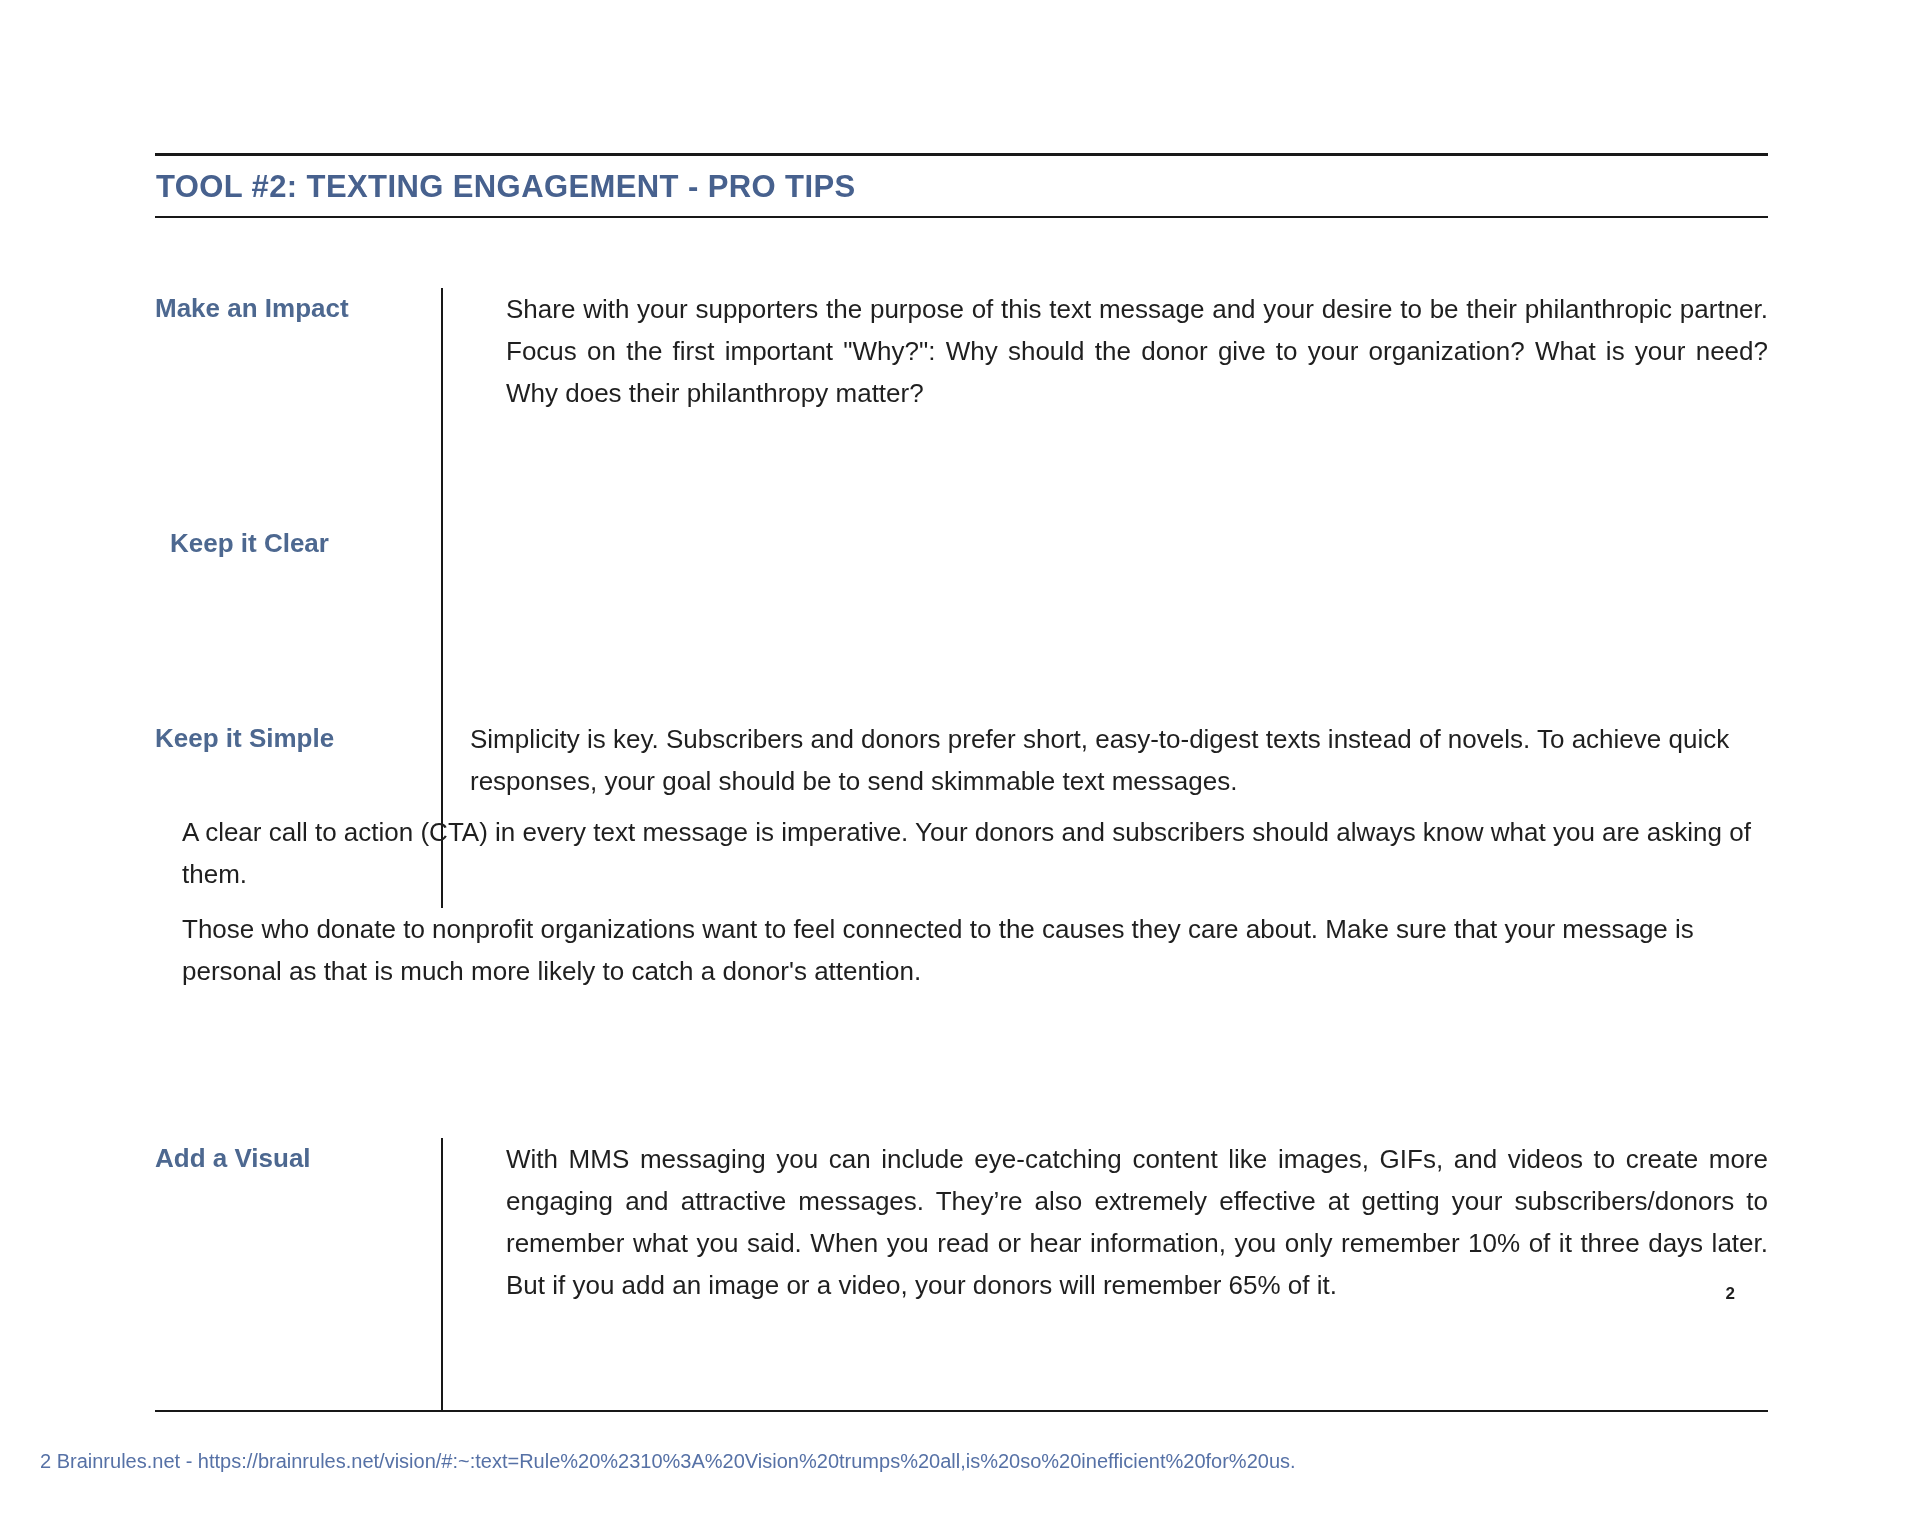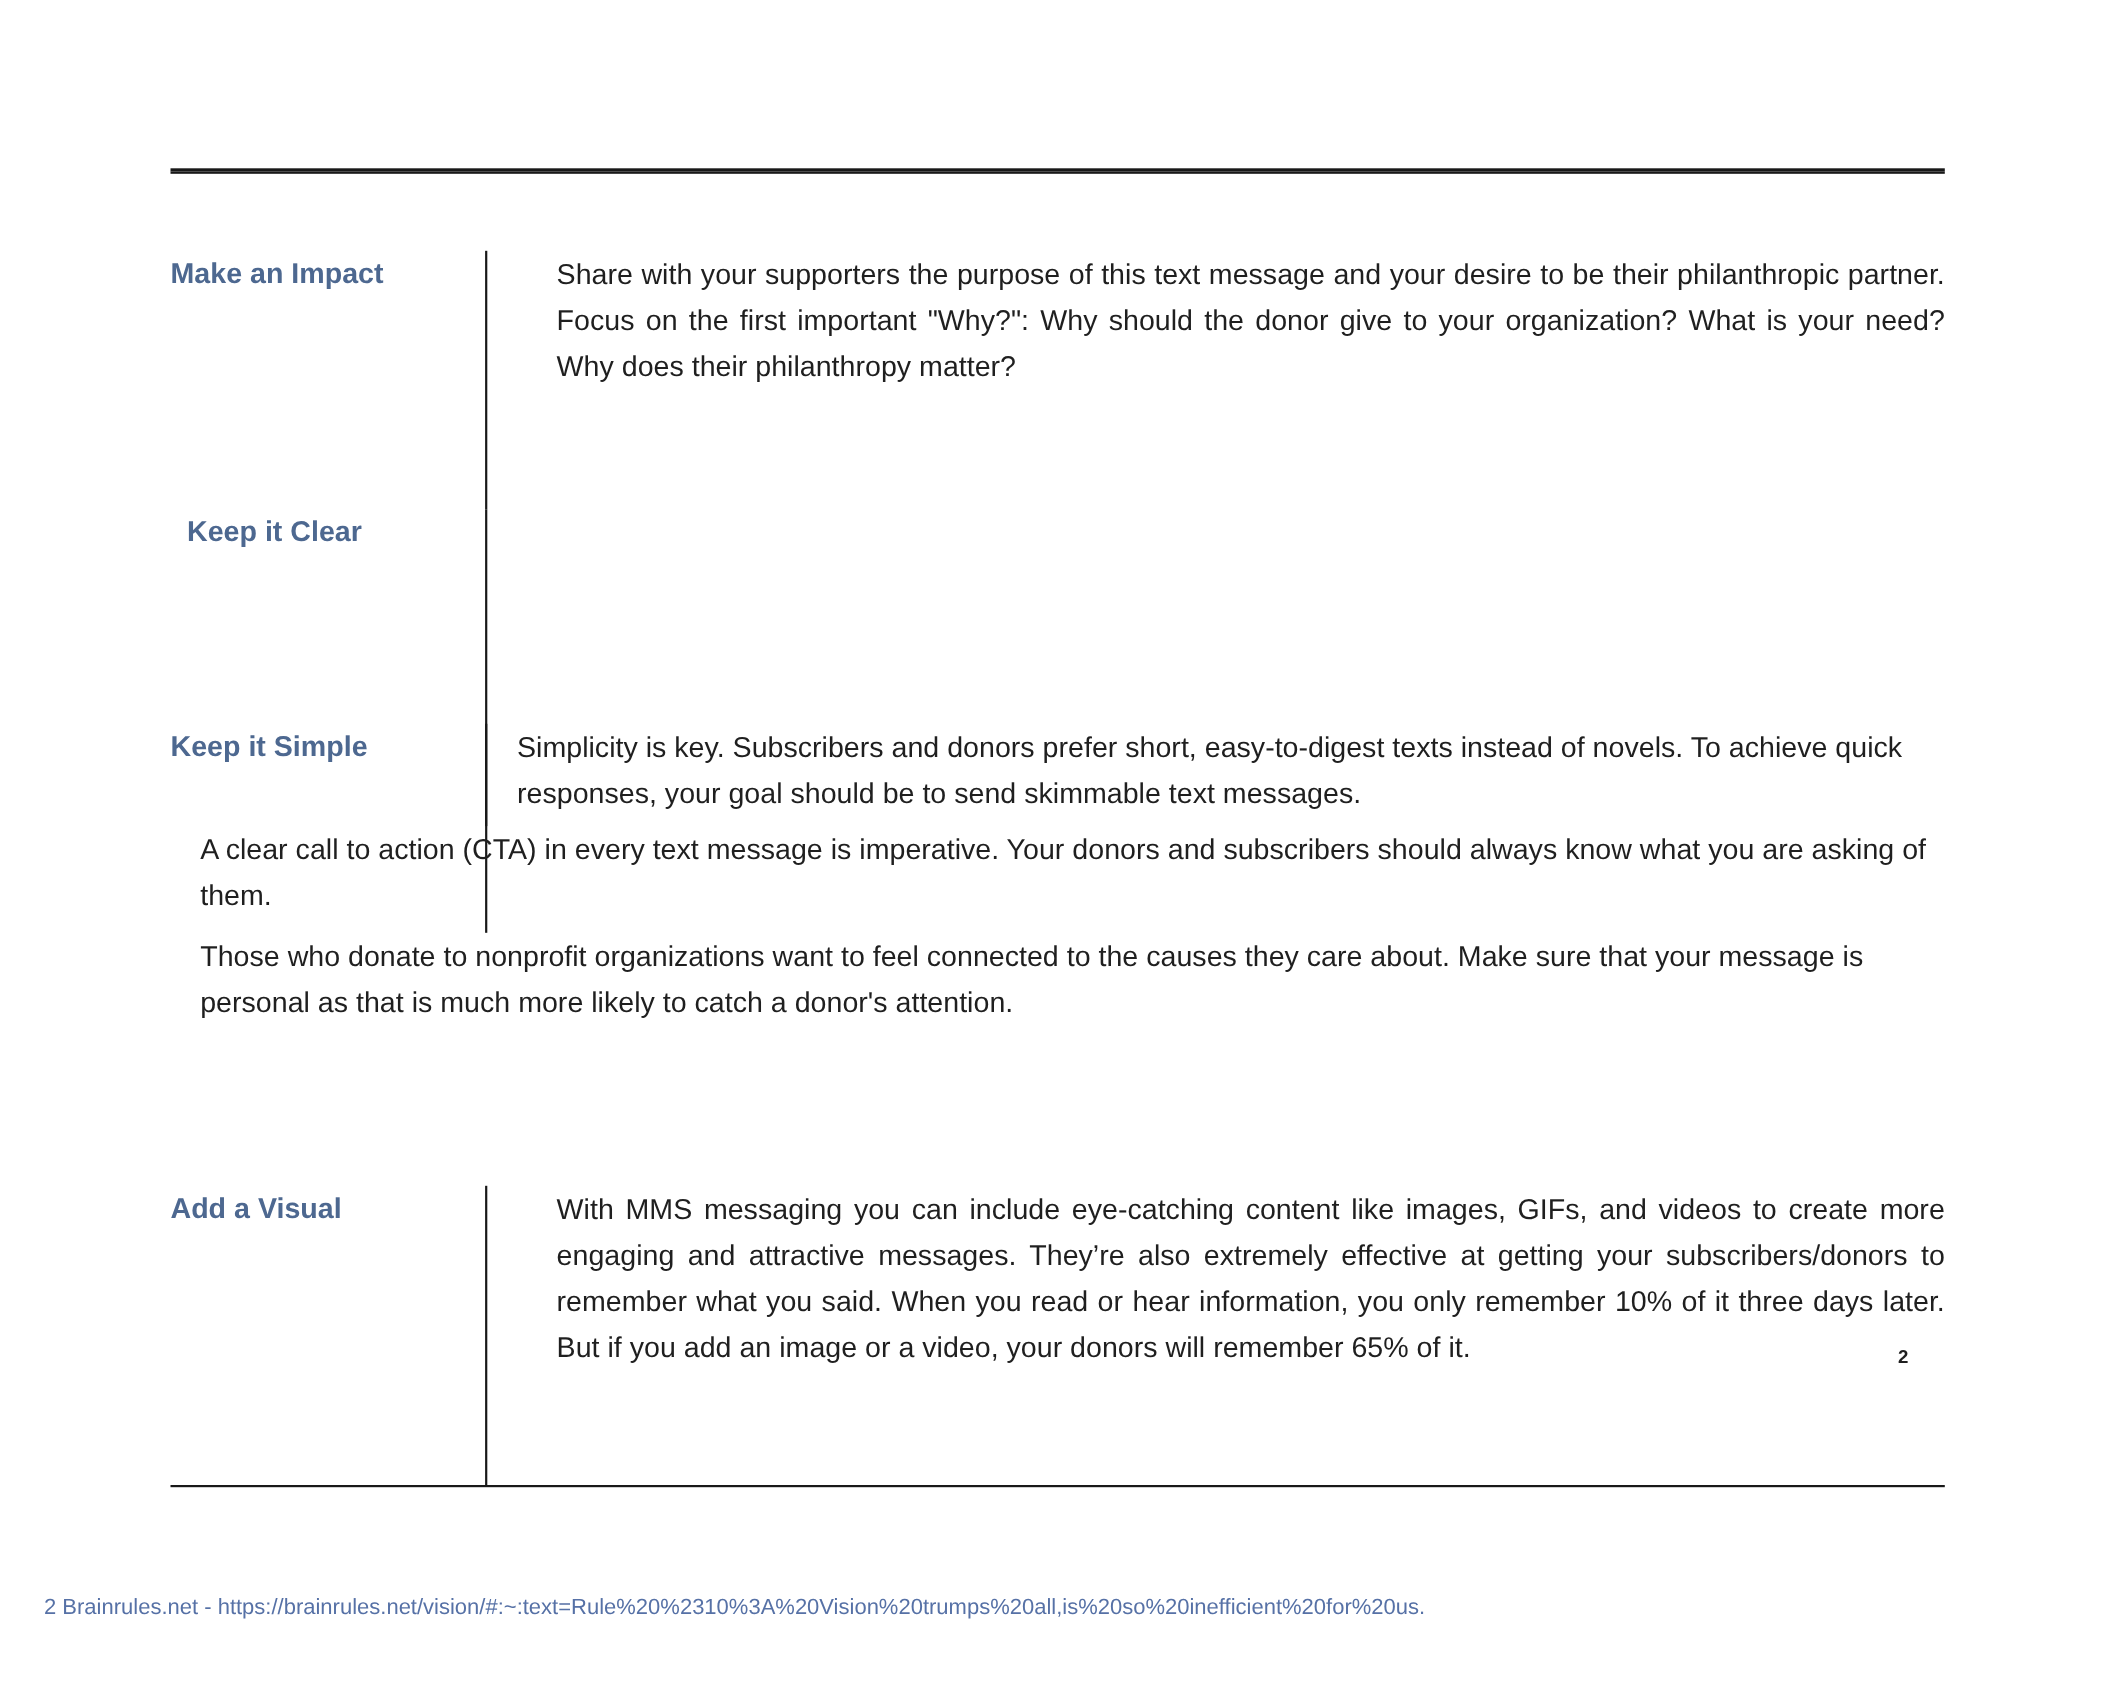--- a/index.html
+++ b/index.html
@@ -103,20 +103,21 @@
   }
   .footer .url { color: #5671a6; text-decoration: none; }
 </style>
 </head>
 <body>
 
 <div class="content">
 
   <div class="top-rule"></div>
 
+  <div class="page-title">TOOL #2: TEXTING ENGAGEMENT - PRO TIPS</div>
 
   <div class="pro-tips-table">
 
     <div class="row h-header">
       <div class="rcell"></div>
     </div>
 
     <div class="row h1">
       <div class="lcell">
         <div class="row-label">Make an Impact</div>

